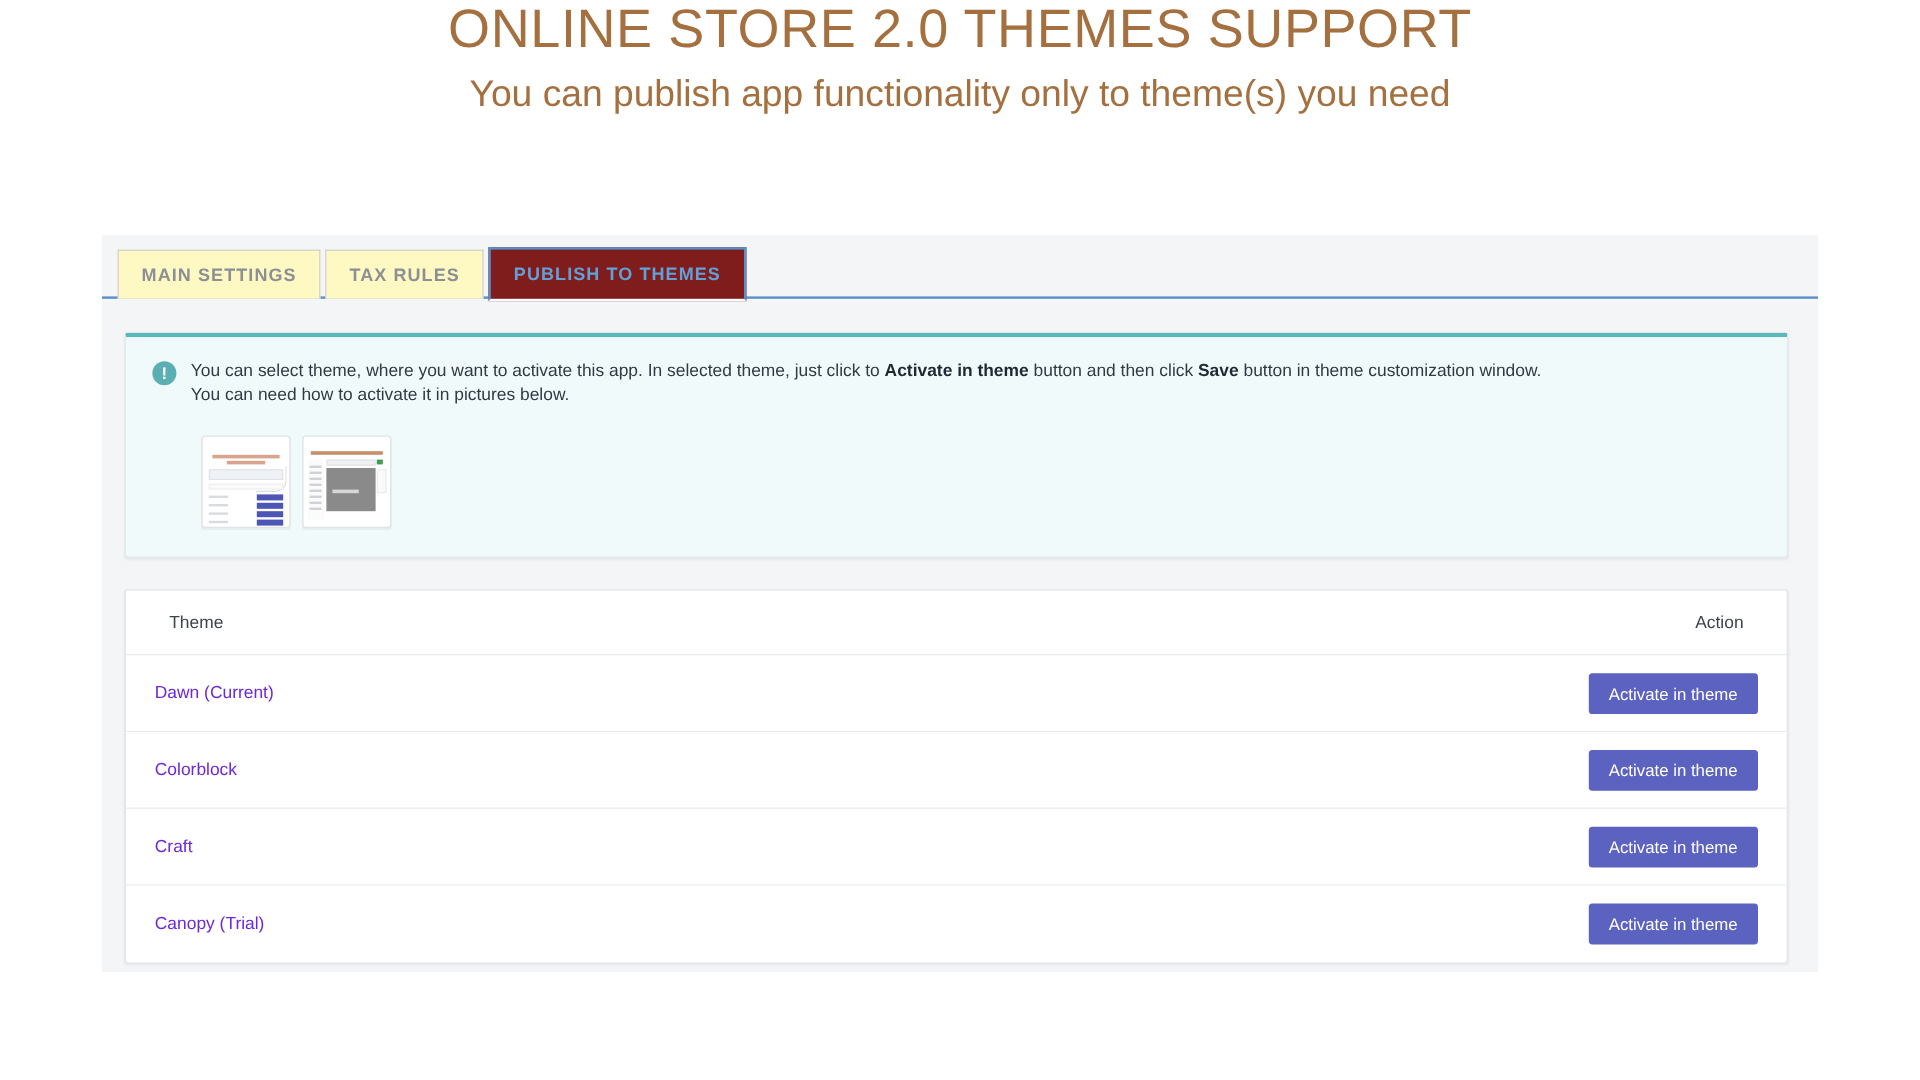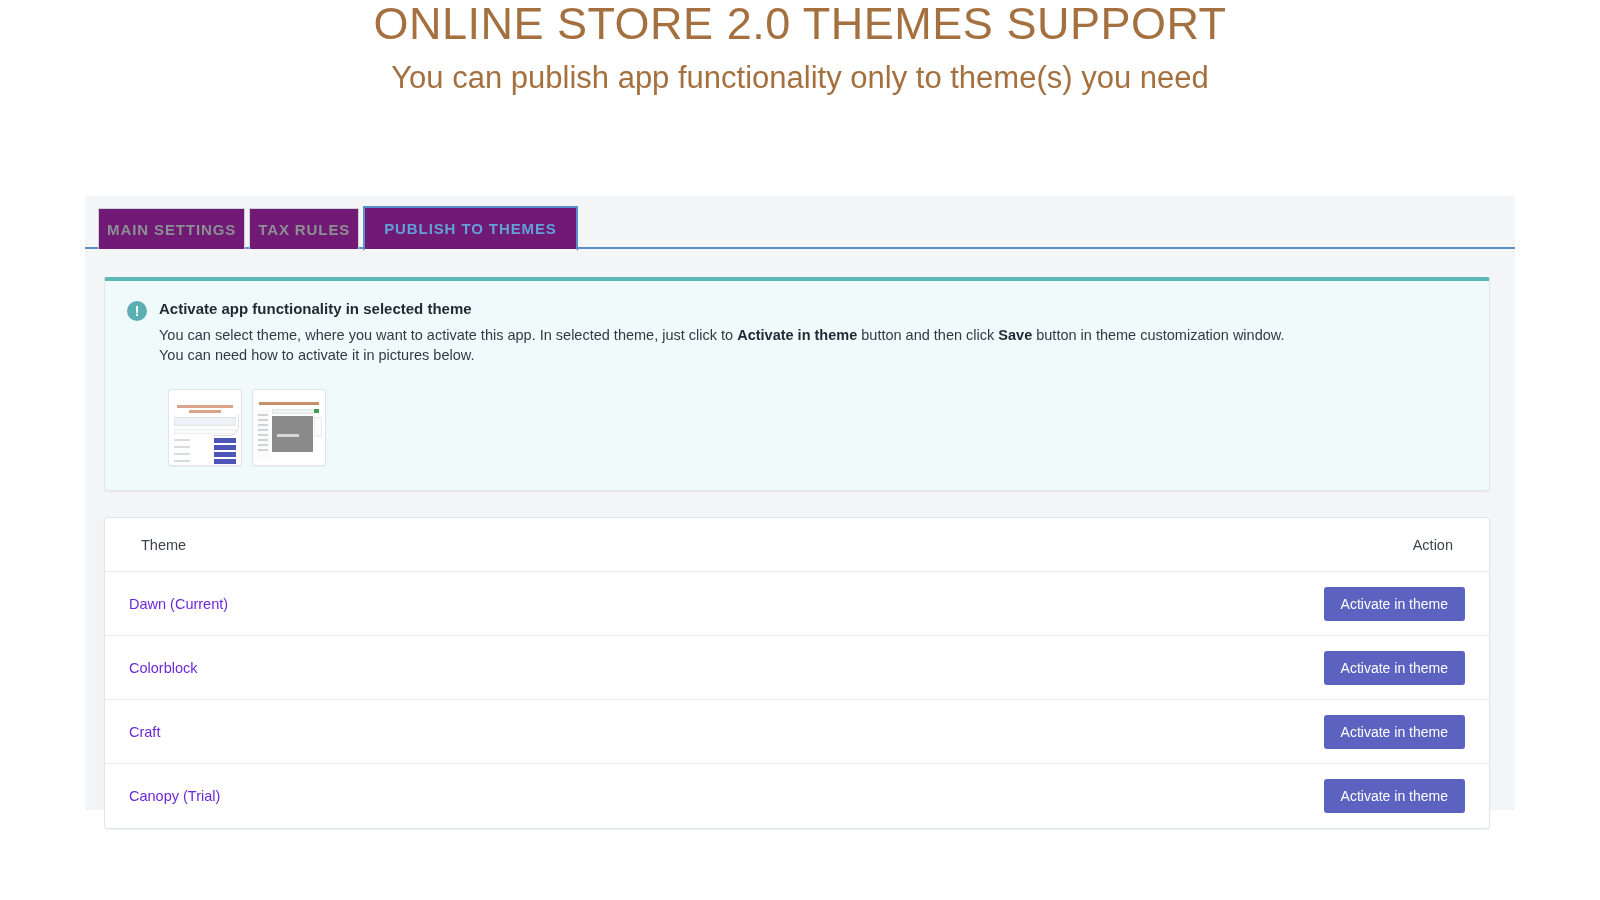--- a/index.html
+++ b/index.html
@@ -52,38 +52,38 @@
     content: "";
     position: absolute;
     left: 0; right: 0; bottom: 0;
     height: 2px;
     background: #5b8fc9;
   }
   .tab {
     position: relative;
     z-index: 2;
     height: 41px;
-    padding: 0 8px;
+    padding: 0 19px;
     display: flex;
     align-items: center;
     justify-content: center;
     font-size: 15px;
     font-weight: bold;
     letter-spacing: 0.9px;
     color: #8c8f94;
-    background: #701a75;
+    background: #fef9c3;
     border: 1px solid #cdd0d4;
     border-bottom: none;
     margin-right: 4px;
     cursor: pointer;
     white-space: nowrap;
   }
   .tab.active {
     color: #62a0d8;
-    background: #701a75;
+    background: #7f1d1d;
     border: 2px solid #5b8fc9;
     border-bottom: 2px solid #ffffff;
     height: 45px;
     margin-bottom: -2px;
     padding: 15px 19px;
   }
 
   
   .banner {
     position: relative;
@@ -222,21 +222,20 @@
     </div>
     <div class="tab active">
       <span>PUBLISH TO THEMES</span>
     </div>
   </div>
 
   <div class="banner">
     <div class="banner-head">
       <div class="banner-icon">!</div>
       <div class="banner-body">
-        <div class="banner-title">Activate app functionality in selected theme</div>
         <p class="banner-line"><span>You can select theme, where you want to activate this app. In selected theme, just click to </span><b>Activate in theme</b><span> button and then click </span><b>Save</b><span> button in theme customization window.</span></p>
         <p class="banner-line">You can need how to activate it in pictures below.</p>
       </div>
     </div>
 
     <div class="thumbs">
       <div class="thumb">
         <div class="t1-head"></div>
         <div class="t1-head2"></div>
         <div class="t1-bar"></div>

